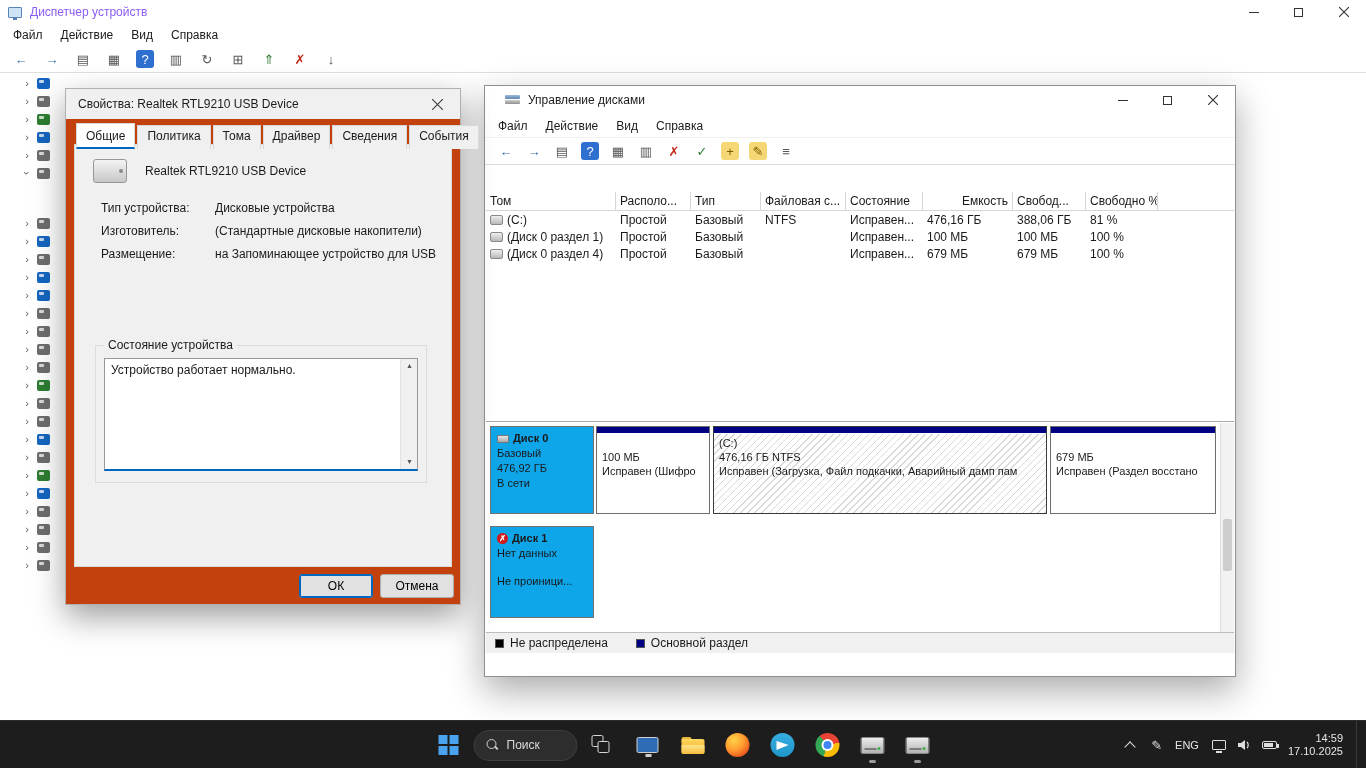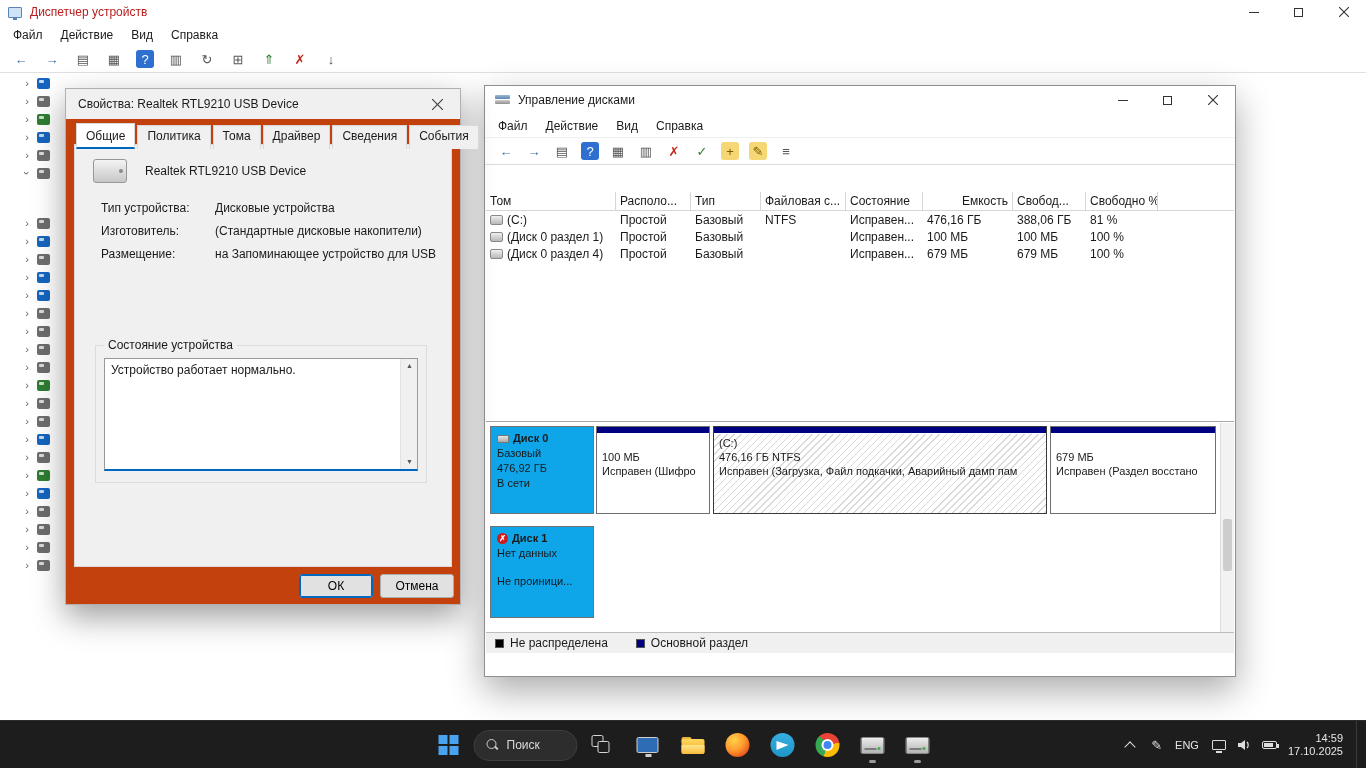--- a/index.html
+++ b/index.html
@@ -17,21 +17,21 @@
   .menu-item { padding:3px 9px; cursor:default; }
   .toolbar { display:flex; align-items:center; gap:13px; padding-left:12px; background:#fff; }
   .tb-ico { width:18px; height:18px; display:flex; align-items:center; justify-content:center;
             font-size:13px; line-height:1; border-radius:3px; }
 
   
   #devmgr { position:absolute; left:0; top:0; width:1366px; height:720px; background:#fff; }
   #devmgr .titlebar { height:24px; padding-left:8px; gap:8px; }
   .dm-appicon { width:14px; height:11px; border:1px solid #5a84b8; background:#cfe3f7; border-radius:1px; position:relative; }
   .dm-appicon:after { content:""; position:absolute; left:4px; bottom:-3px; width:4px; height:2px; background:#5a84b8; }
-  #devmgr .title-text { color:#b91c1c; }
+  #devmgr .title-text { color:#8b5cf6; }
   #devmgr .menubar { height:22px; }
   #devmgr .toolbar { height:27px; border-bottom:1px solid #e0e0e0; }
   #devmgr-tree { position:absolute; left:0; top:74px; width:300px; }
   .tree-row { height:18px; display:flex; align-items:center; gap:5px; cursor:default; }
   .tree-root { padding-left:6px; }
   .chev { width:10px; color:#666; font-size:11px; text-align:center; flex:0 0 10px; }
   .chev.open { transform:rotate(90deg); }
   .t-ico { width:13px; height:11px; border-radius:2px; position:relative; flex:0 0 13px; }
   .t-ico:after { content:""; position:absolute; left:2px; top:2px; width:5px; height:3px; background:rgba(255,255,255,.75); border-radius:1px; }
   .comp-ico { width:14px; height:11px; border:1px solid #5a84b8; background:#dcebfa; border-radius:1px; flex:0 0 14px; }
@@ -58,21 +58,21 @@
   .ta-scroll { position:absolute; right:0; top:0; bottom:0; width:17px; background:#f0f0f0; border-left:1px solid #e2e2e2; }
   .ta-up,.ta-dn { position:absolute; left:0; width:17px; height:14px; text-align:center; font-size:7px; color:#555; line-height:14px; cursor:pointer; }
   .ta-up { top:0; } .ta-dn { bottom:0; }
   .dlg-buttons { position:absolute; right:6px; bottom:6px; display:flex; gap:7px; }
   .btn { min-width:74px; height:24px; background:#e1e1e1; border:1px solid #adadad; border-radius:3px; font-size:12px; cursor:pointer; }
   .btn.default { border:1px solid #0067c0; box-shadow:inset 0 0 0 1px #0067c0; }
 
   
   #diskmgmt { position:absolute; left:484px; top:85px; width:752px; height:592px; background:#fff;
               border:1px solid #8f8f8f; box-shadow:0 14px 34px rgba(0,0,0,.33); z-index:5; }
-  #diskmgmt .titlebar { height:28px; padding-left:10px; gap:8px; }
+  #diskmgmt .titlebar { height:28px; padding-left:20px; gap:8px; }
   .dk-appicon { width:15px; height:11px; position:relative; }
   .dk-appicon i { display:block; height:4px; border-radius:1px; margin-bottom:1px; background:linear-gradient(#9db9d8,#5f85b0); }
   .dk-appicon i + i { background:linear-gradient(#cfcfcf,#8f8f8f); }
   #diskmgmt .wc { height:28px; }
   #diskmgmt .menubar { height:24px; border-bottom:1px solid #f0f0f0; }
   #diskmgmt .toolbar { height:27px; border-bottom:1px solid #dcdcdc; gap:10px; }
   .vol-pane { position:absolute; left:1px; right:1px; top:80px; height:256px; background:#fff; border-bottom:1px solid #a8a8a8; overflow:hidden; }
   .vol-header { display:flex; height:19px; border-bottom:1px solid #d6d6d6;margin-top:26px; }
   .hcell { border-right:1px solid #d6d6d6; padding:2px 4px; white-space:nowrap; overflow:hidden; cursor:default; }
   .hfill { flex:1; }

